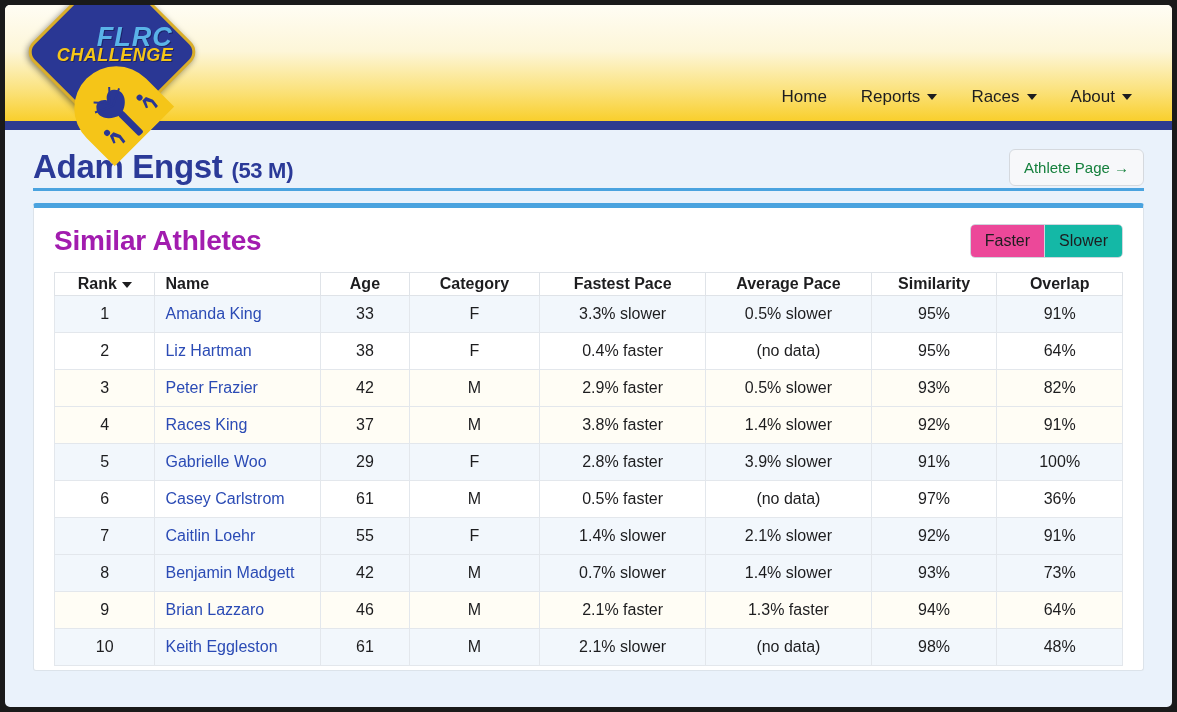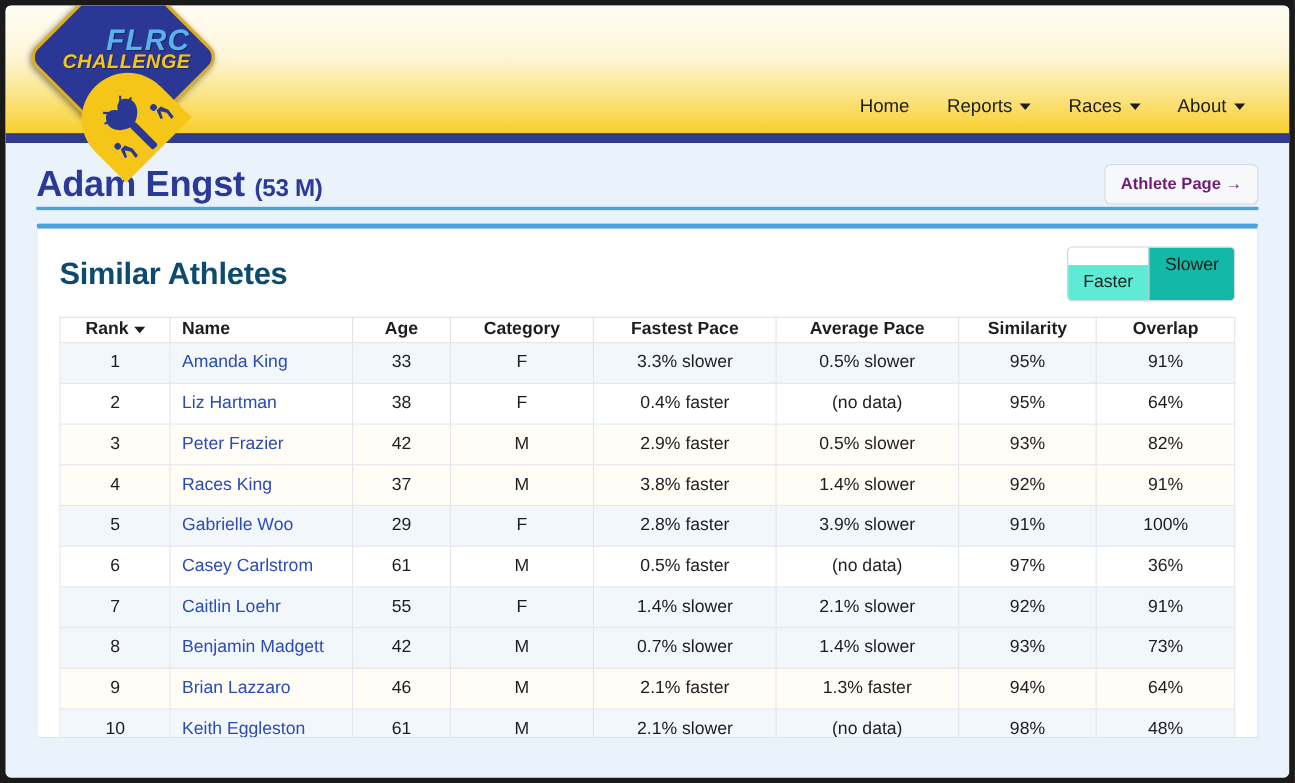--- a/index.html
+++ b/index.html
@@ -143,62 +143,61 @@
   .page-title .sub {
     font-size: 22px;
     font-weight: bold;
   }
   .athlete-btn {
     background: #f7f8fa;
     border: 1px solid #d5d9de;
     border-radius: 6px;
     padding: 9px 14px;
     font-size: 15px;
-    color: #701a75;
+    color: #15803d;
     cursor: pointer;
     white-space: nowrap;
-    font-weight: bold;
   }
 
   
   .card {
     margin-top: 12px;
     background: #ffffff;
     border: 1px solid #dce3ea;
     border-top: 5px solid #4aa3df;
     border-radius: 3px;
     padding: 16px 20px 0 20px;
     height: 468px;
     overflow: hidden;
   }
   .card-head {
     display: flex;
     align-items: center;
     justify-content: space-between;
     margin-bottom: 14px;
   }
   .card-title {
-    color: #0c4a6e;
+    color: #a21caf;
     font-size: 28px;
     font-weight: bold;
     letter-spacing: -.2px;
   }
   .toggle {
     display: flex;
     border: 1px solid #cfd6dd;
     border-radius: 5px;
     overflow: hidden;
   }
   .toggle-btn {
     padding: 7px 14px;
     font-size: 16px;
     color: #1d1d1f;
     cursor: pointer;
   }
-  .toggle-btn.faster { background: #5eead4; margin-top: 16px; }
+  .toggle-btn.faster { background: #ec4899; }
   .toggle-btn.slower { background: #14b8a6; border-left: 1px solid #cfd6dd; }
 
   
   table {
     width: 100%;
     border-collapse: collapse;
     font-size: 16px;
   }
   thead th {
     border: 1px solid #dfe3e8;

